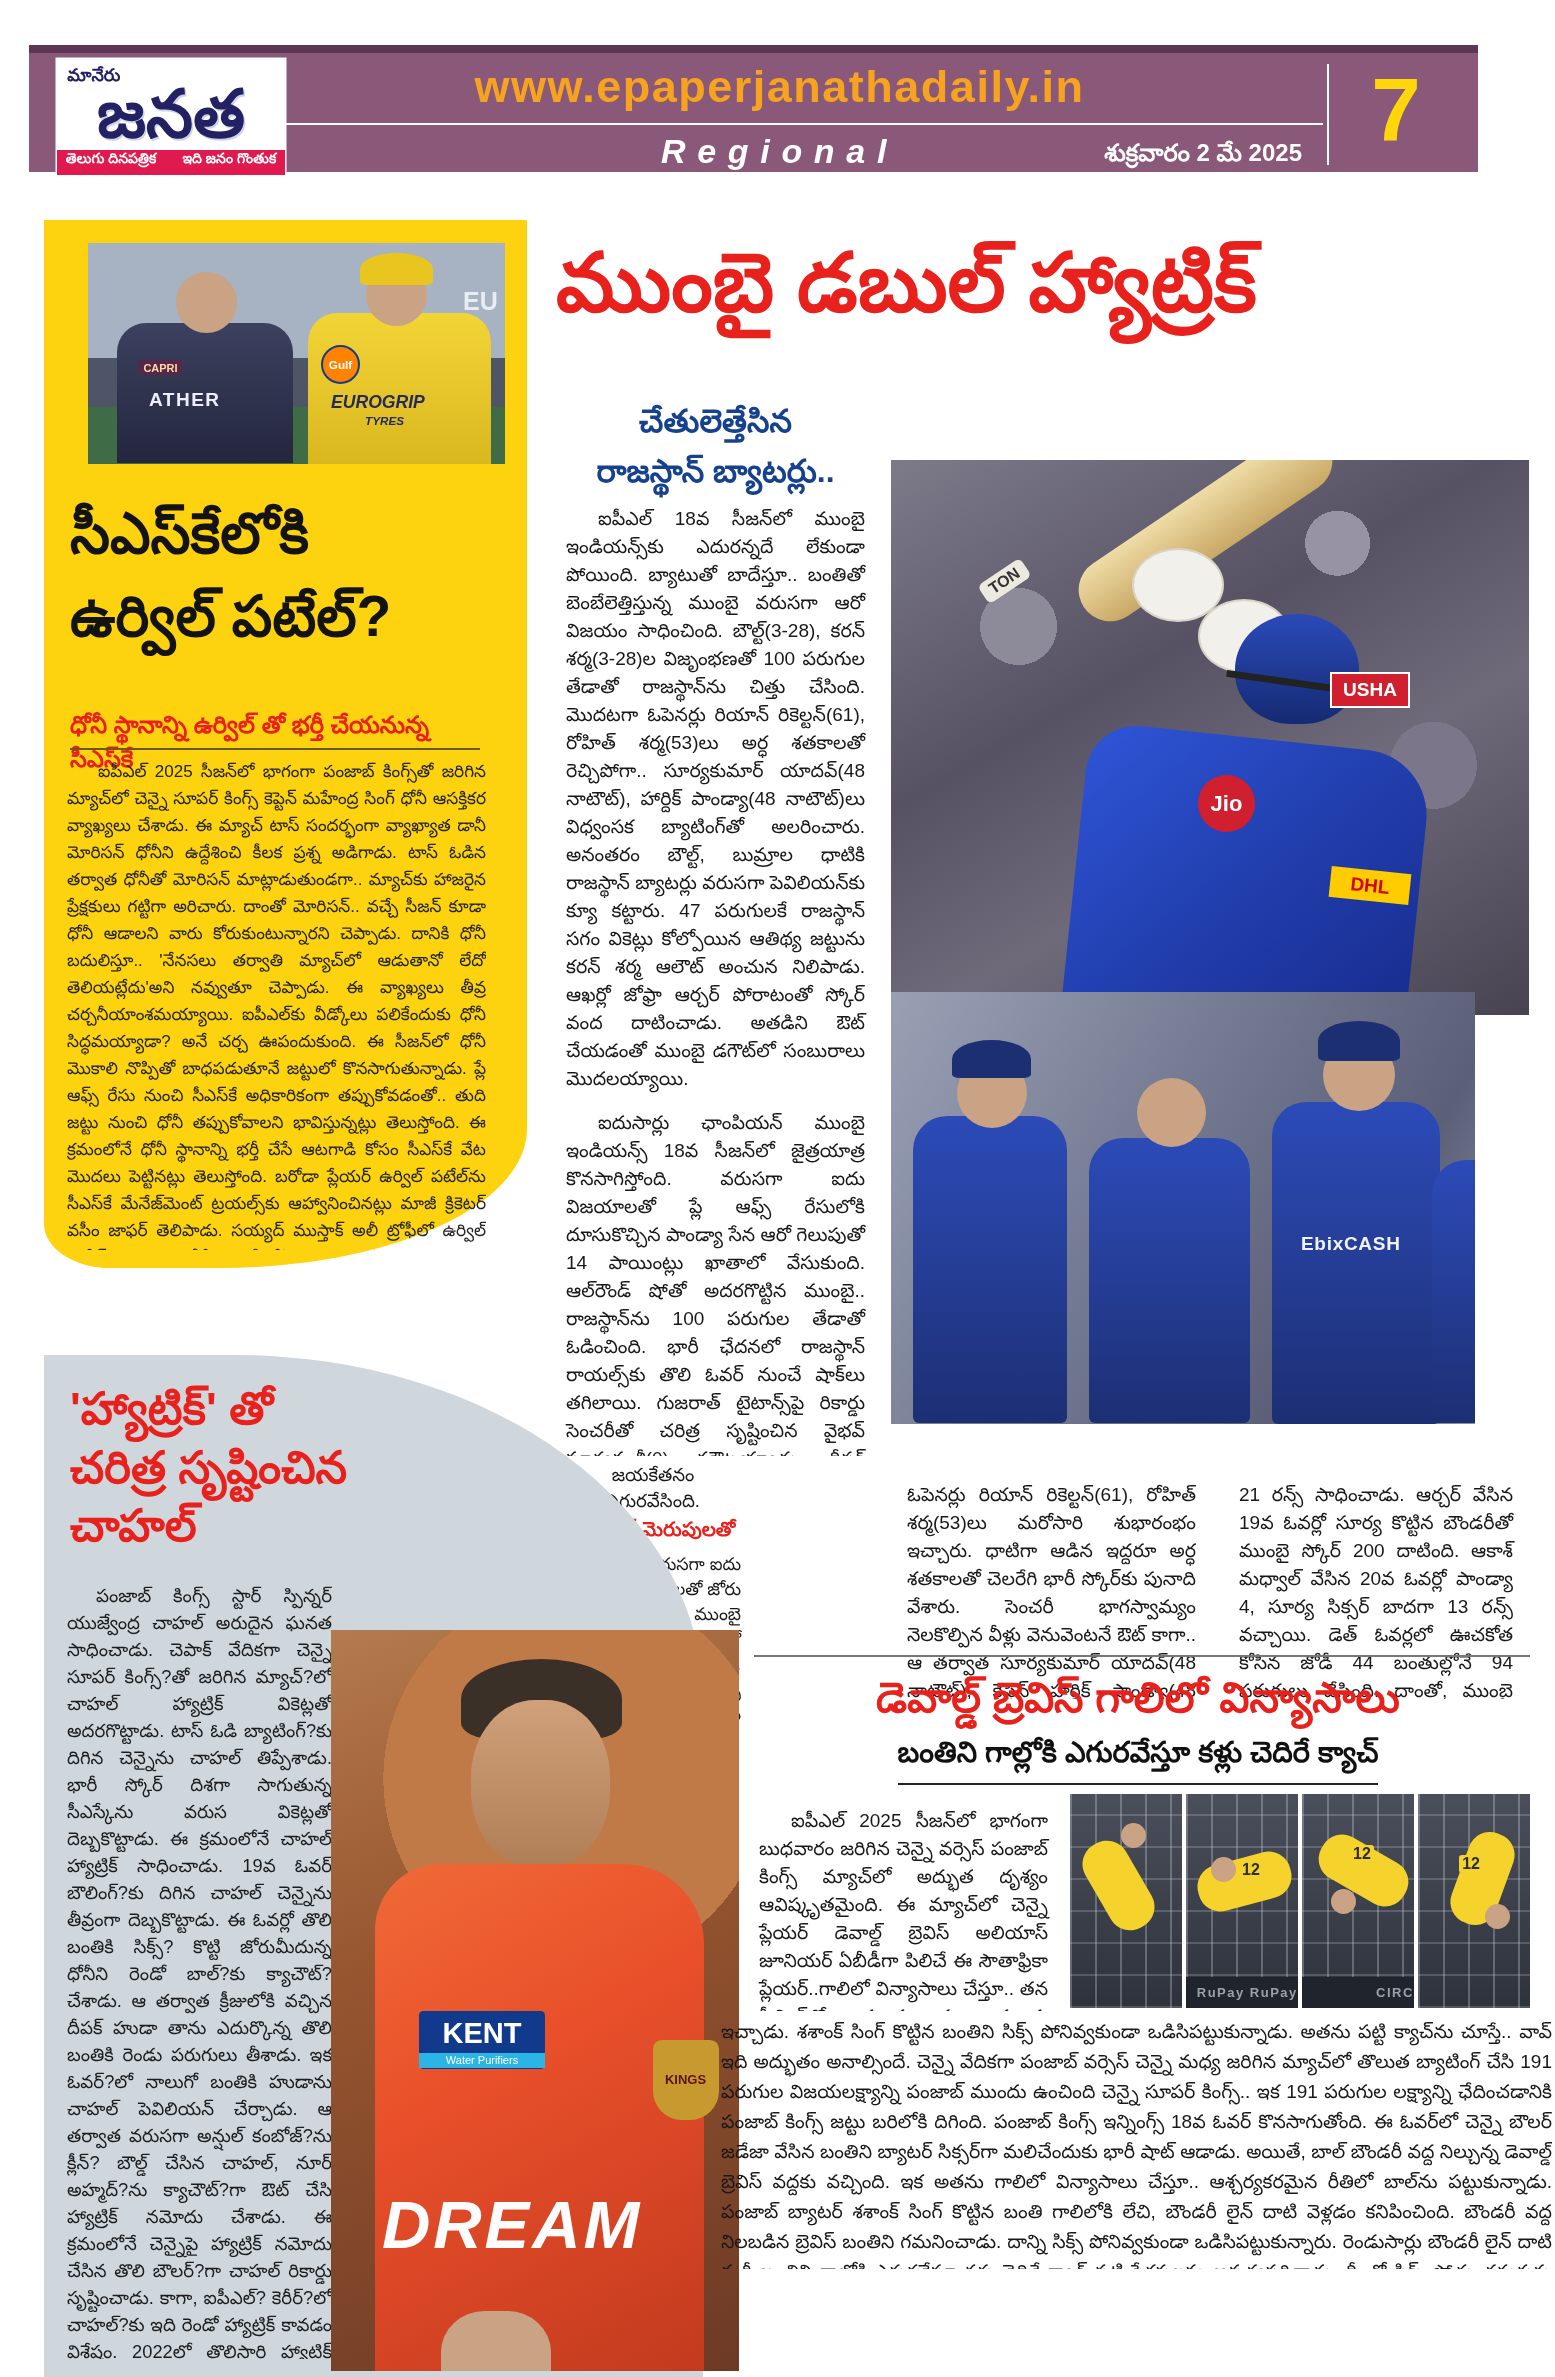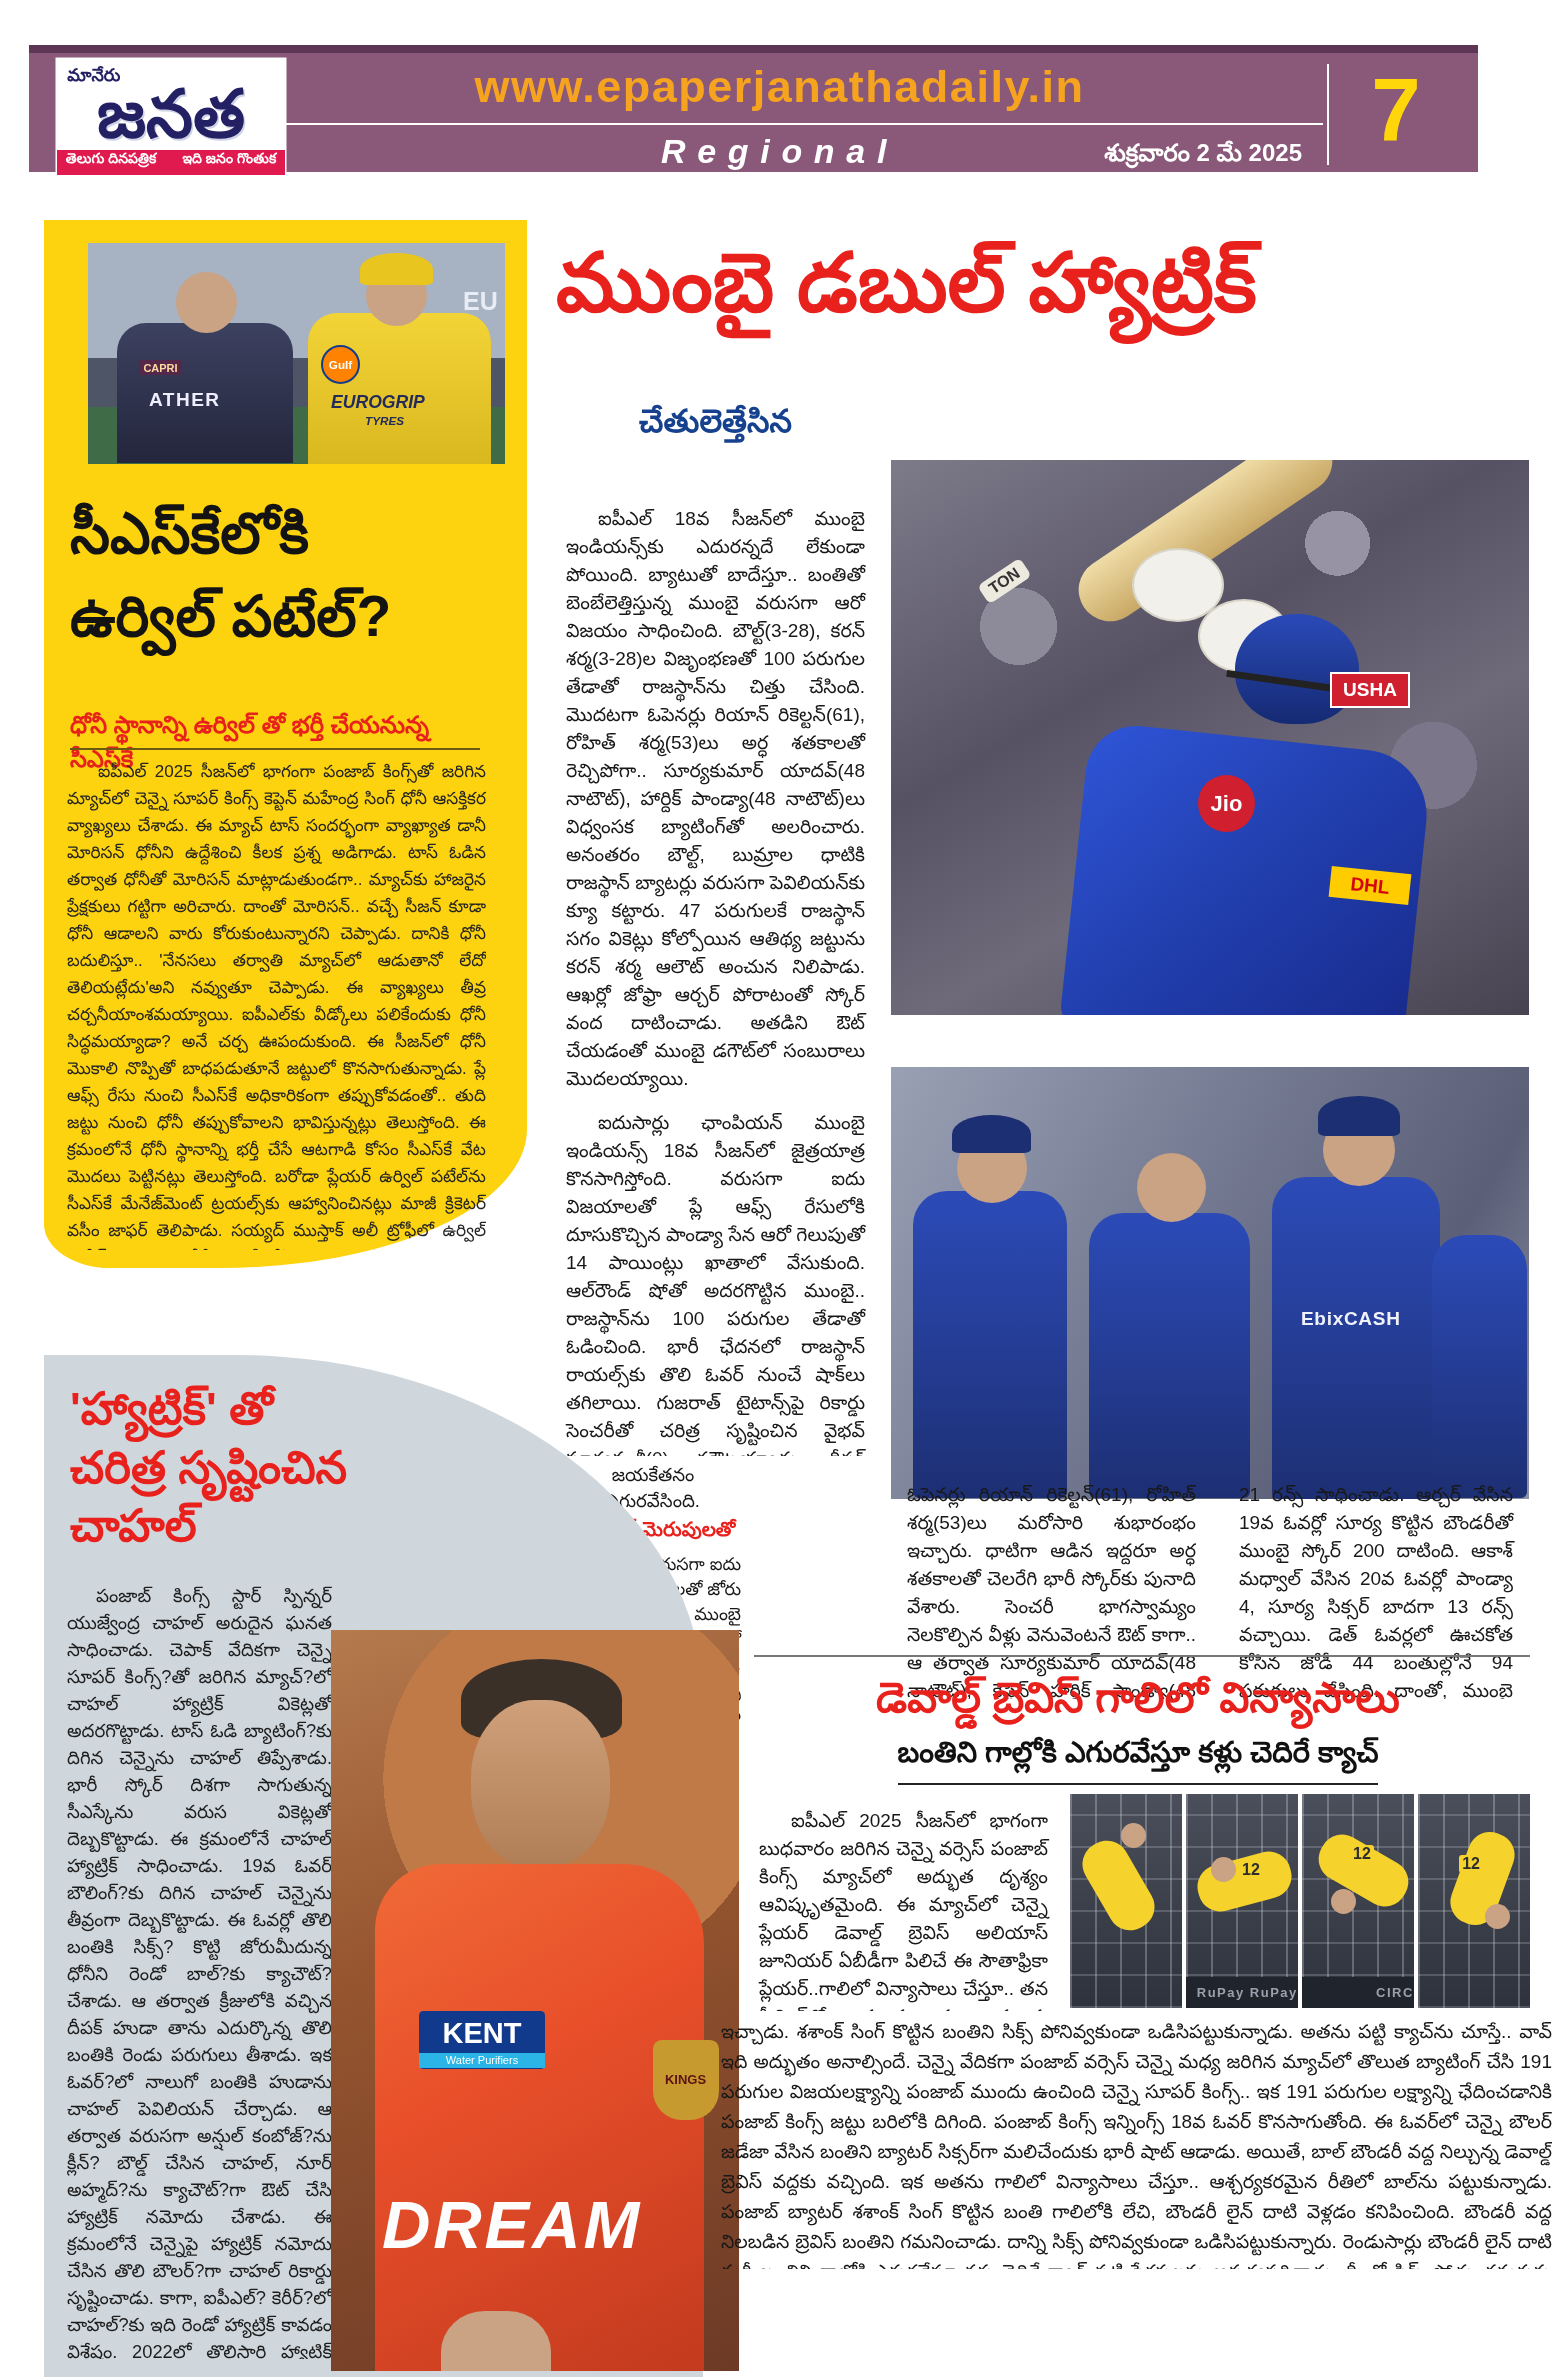--- a/index.html
+++ b/index.html
@@ -57,21 +57,21 @@
   .helmet{position:absolute;left:344px;top:154px;width:124px;height:110px;border-radius:50% 50% 46% 46%;
           background:linear-gradient(#2a4ab8,#152a73);}
   .visor{position:absolute;left:335px;top:220px;width:146px;height:7.3px;background:#222;transform:rotate(8deg);}
   .jersey{position:absolute;left:183px;top:278px;width:344px;height:307px;border-radius:51px 66px 22px 22px;
           background:linear-gradient(135deg,#2f55d8 0%,#2240b0 45%,#17298a 100%);transform:rotate(6deg);}
   .chip{position:absolute;font-weight:bold;text-align:center;}
   .chip-usha{left:439px;top:212px;width:76px;height:32px;line-height:32px;background:#d01f2f;color:#fff;font-size:19px;border:2.2px solid #fff;}
   .chip-jio{left:307px;top:315px;width:57px;height:57px;line-height:57px;border-radius:50%;background:#d01f2f;color:#fff;font-size:22px;}
   .chip-dhl{left:439px;top:410px;width:80px;height:31px;line-height:31px;background:#ffcc00;color:#d40511;font-size:19px;transform:rotate(6deg);}
   .chip-ton{left:88px;top:110px;width:51px;height:22px;line-height:22px;color:#333;font-size:16px;background:#ece9df;border-radius:5.9px;transform:rotate(-34deg);}
-  .ph-celebr{left:891px;top:1067px;width:638px;height:432px;
+  .ph-celebr{left:891px;top:992px;width:584px;height:432px;
      background:linear-gradient(120deg,#9aa0b4 0%,#767c93 40%,#5b6078 75%,#8d92a8 100%);}
   .torso{position:absolute;border-radius:34px 34px 5.9px 5.9px;background:linear-gradient(#2c4bb8,#1d2f73);}
   .headc{position:absolute;border-radius:50%;background:#caa284;}
   .capc{position:absolute;border-radius:50% 50% 10% 10%;background:#1d2f73;}
   .ebix{position:absolute;color:#f0f2fa;font-size:19px;font-weight:bold;letter-spacing:0.7px;}
   .ph-urvil-l{position:absolute;left:29px;top:80px;width:176px;height:140px;border-radius:29px 29px 0 0;
      background:linear-gradient(#3c4160,#23263c);}
   .ph-urvil-r{position:absolute;left:220px;top:70px;width:183px;height:151px;border-radius:29px 29px 0 0;
      background:linear-gradient(#f3d437,#d9b81f);}
   .ather{position:absolute;left:61px;top:146px;color:#eef;font-size:19px;font-weight:bold;letter-spacing:1.5px;}
@@ -160,20 +160,21 @@
   </div>
   <div class="abs y-sub">ధోనీ స్థానాన్ని ఉర్విల్ తో భర్తీ చేయనున్న సీఎస్‌కే</div>
   <div class="abs y-rule"></div>
   <div class="abs y-body">
     <p>ఐపీఎల్ 2025 సీజన్‌లో భాగంగా పంజాబ్ కింగ్స్‌తో జరిగిన మ్యాచ్‌లో చెన్నై సూపర్ కింగ్స్ కెప్టెన్ మహేంద్ర సింగ్ ధోనీ ఆసక్తికర వ్యాఖ్యలు చేశాడు. ఈ మ్యాచ్ టాస్ సందర్భంగా వ్యాఖ్యాత డానీ మోరిసన్ ధోనీని ఉద్దేశించి కీలక ప్రశ్న అడిగాడు. టాస్ ఓడిన తర్వాత ధోనీతో మోరిసన్ మాట్లాడుతుండగా.. మ్యాచ్‌కు హాజరైన ప్రేక్షకులు గట్టిగా అరిచారు. దాంతో మోరిసన్.. వచ్చే సీజన్ కూడా ధోనీ ఆడాలని వారు కోరుకుంటున్నారని చెప్పాడు. దానికి ధోనీ బదులిస్తూ.. 'నేనసలు తర్వాతి మ్యాచ్‌లో ఆడుతానో లేదో తెలియట్లేదు'అని నవ్వుతూ చెప్పాడు. ఈ వ్యాఖ్యలు తీవ్ర చర్చనీయాంశమయ్యాయి. ఐపీఎల్‌కు వీడ్కోలు పలికేందుకు ధోనీ సిద్ధమయ్యాడా? అనే చర్చ ఊపందుకుంది. ఈ సీజన్‌లో ధోనీ మొకాలి నొప్పితో బాధపడుతూనే జట్టులో కొనసాగుతున్నాడు. ప్లే ఆఫ్స్ రేసు నుంచి సీఎస్‌కే అధికారికంగా తప్పుకోవడంతో.. తుది జట్టు నుంచి ధోనీ తప్పుకోవాలని భావిస్తున్నట్లు తెలుస్తోంది. ఈ క్రమంలోనే ధోనీ స్థానాన్ని భర్తీ చేసే ఆటగాడి కోసం సీఎస్‌కే వేట మొదలు పెట్టినట్లు తెలుస్తోంది. బరోడా ప్లేయర్ ఉర్విల్ పటేల్‌ను సీఎస్‌కే మేనేజ్‌మెంట్ ట్రయల్స్‌కు ఆహ్వానించినట్లు మాజీ క్రికెటర్ వసీం జాఫర్ తెలిపాడు. సయ్యద్ ముస్తాక్ అలీ ట్రోఫీలో ఉర్విల్ పటేల్ 28 బంతుల్లోనే సెంచరీ చేసి అందరి దృష్టిని ఆకర్షించాడు. గత సీజన్‌లో గుజరాత్ టైటాన్స్‌కు ఎంపికైన అతనికి ఒక్క మ్యాచ్‌లో కూడా అవకాశం దక్కలేదు. ఐపీఎల్ 2025 మెగా వేలంలో ఉర్విల్ పటేల్ అన్‌సోల్డ్‌గా నిలిచాడు. ధోనీ స్థానాన్ని ఉర్విల్ పటేల్‌తో భర్తీ చేయాలని సీఎస్‌కే భావిస్తున్నట్లు తెలుస్తోంది. జట్టులో డెవాన్ కాన్వే, వంశ్ బేడీల రూపంలో బ్యాకప్ వికెట్ కీపర్స్ ఉన్నారు. అయినా ఉర్విల్ పటేల్‌ను ట్రయల్స్‌కు ఆహ్వానించడంతో సందేహాలు వ్యక్తమవుతున్నాయి. ఐపీఎల్ 2025 మెగా వేలం తర్వాత సీఎస్‌కే ఇంత దారుణంగా విఫలమవుతుందని ఎవరూ ఊహించలేదు. అయితే కుర్రాళ్లకు బదులు అనుభవం కలిగిన ఆటగాళ్లను కొనుగోలు చేయడమే జట్టు కొంపముంచిందని సీఎస్‌కే మేనేజ్‌మెంట్ భావిస్తున్నట్లు తెలుస్తోంది. చివరి నాలుగు మ్యాచ్‌ల్లో కుర్రాళ్లకు అవకాశం ఇవ్వాలని నిర్ణయించినట్లు సమాచారం.</p>
   </div>
 
   <div class="abs m-head">ముంబై డబుల్ హ్యాట్రిక్</div>
   <div class="abs m-deck">
     <div>చేతులెత్తేసిన</div>
+    <div>రాజస్థాన్ బ్యాటర్లు..</div>
   </div>
 
   <div class="abs body-col col1">
     <p>ఐపీఎల్ 18వ సీజన్‌లో ముంబై ఇండియన్స్‌కు ఎదురన్నదే లేకుండా పోయింది. బ్యాటుతో బాదేస్తూ.. బంతితో బెంబేలెత్తిస్తున్న ముంబై వరుసగా ఆరో విజయం సాధించింది. బౌల్ట్(3-28), కరన్ శర్మ(3-28)ల విజృంభణతో 100 పరుగుల తేడాతో రాజస్థాన్‌ను చిత్తు చేసింది. మొదటగా ఓపెనర్లు రియాన్ రికెల్టన్(61), రోహిత్ శర్మ(53)లు అర్ధ శతకాలతో రెచ్చిపోగా.. సూర్యకుమార్ యాదవ్(48 నాటౌట్), హార్దిక్ పాండ్యా(48 నాటౌట్)లు విధ్వంసక బ్యాటింగ్‌తో అలరించారు. అనంతరం బౌల్ట్, బుమ్రాల ధాటికి రాజస్థాన్ బ్యాటర్లు వరుసగా పెవిలియన్‌కు క్యూ కట్టారు. 47 పరుగులకే రాజస్థాన్ సగం వికెట్లు కోల్పోయిన ఆతిథ్య జట్టును కరన్ శర్మ ఆలౌట్ అంచున నిలిపాడు. ఆఖర్లో జోఫ్రా ఆర్చర్ పోరాటంతో స్కోర్ వంద దాటించాడు. అతడిని ఔట్ చేయడంతో ముంబై డగౌట్‌లో సంబురాలు మొదలయ్యాయి.</p>
     <p>ఐదుసార్లు ఛాంపియన్ ముంబై ఇండియన్స్ 18వ సీజన్‌లో జైత్రయాత్ర కొనసాగిస్తోంది. వరుసగా ఐదు విజయాలతో ప్లే ఆఫ్స్ రేసులోకి దూసుకొచ్చిన పాండ్యా సేన ఆరో గెలుపుతో 14 పాయింట్లు ఖాతాలో వేసుకుంది. ఆల్‌రౌండ్ షోతో అదరగొట్టిన ముంబై.. రాజస్థాన్‌ను 100 పరుగుల తేడాతో ఓడించింది. భారీ ఛేదనలో రాజస్థాన్ రాయల్స్‌కు తొలి ఓవర్ నుంచే షాక్‌లు తగిలాయి. గుజరాత్ టైటాన్స్‌పై రికార్డు సెంచరీతో చరిత్ర సృష్టించిన వైభవ్ సూర్యవంశీ(0) డకౌటయ్యాడు. దీపక్ చాహర్ బౌలింగ్‌లో వైభవ్ టైమింగ్ మిస్ అవ్వగా విల్ జాక్స్ గాల్లోకి లేచిన బంతిని క్యాచ్ అందుకున్నాడు.</p>
     <p>బౌల్ట్ బౌలింగ్‌లో రెండు సిక్సర్లు బాది ఆత్మవిశ్వాసంతో కనిపించిన యశస్వీ జైస్వాల్(13).. అదే ఓవర్లో పెద్ద షాట్ ఆడబోయి బౌల్డ్ అయ్యాడు. దాంతో, 18 పరుగులకే రాజస్థాన్ రెండు కీలక వికెట్లు కోల్పోయింది. బౌల్ట్ బౌలింగ్‌లో నితీశ్ ఔట్ కాగా.. కాసేపటికే పరాగ్‌ను బుమ్రా బోల్తా కొట్టించాడు. ఆ షాక్ నుంచి తేరుకునేలోపే హెట్‌మైర్(0) తొలి బంతికే సూర్యకు సులువైన క్యాచ్ ఇచ్చి పెవిలియన్ చేరాడు. ఇంప్యాక్ట్ ప్లేయర్ శుభం దూబే(15) రెండు సిక్సర్లతో అలరించినా పాండ్యా బౌలింగ్‌లో బౌండరీ లైన్ వద్ద బౌల్ట్ చేతికి చిక్కాడు. వికెట్ కీపర్ ధ్రువ్ జురెల్(11)ల్‌ను ఔట్ చేసిన కరన్ శర్మ రాజస్థాన్ ఓటమిని ఖరారు చేశాడు. అయితే.. జోఫ్రా ఆర్చర్(30) కాసేపు పోరాడాడు. దాంతో, రాజస్థాన్ 100 పరుగులు చేయగలిగింది. స్ట్రాటజిక్ బ్రేక్ తర్వాత బౌల్ట్ బౌలింగ్‌లో బుమ్రా క్యాచ్ పట్టడంతో ఆర్చర్ ఔటయ్యాడు. ముంబై 100 రన్స్ తేడాతో గెలుపొందింది. ఇప్పటివరకూ ప్రత్యర్థికి 200 ప్లస్ లక్ష్యాన్నినిర్దేశించిన ప్రతిసారి ముంబై</p>
   </div>
 
   <div class="abs photo ph-rohit">
     <div class="bat"></div>

